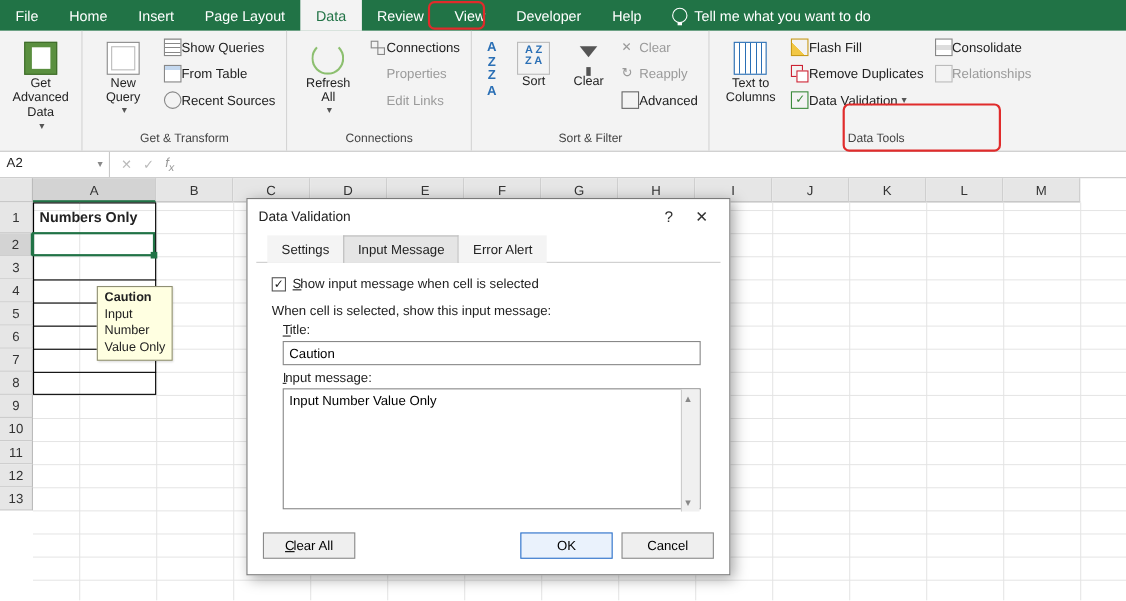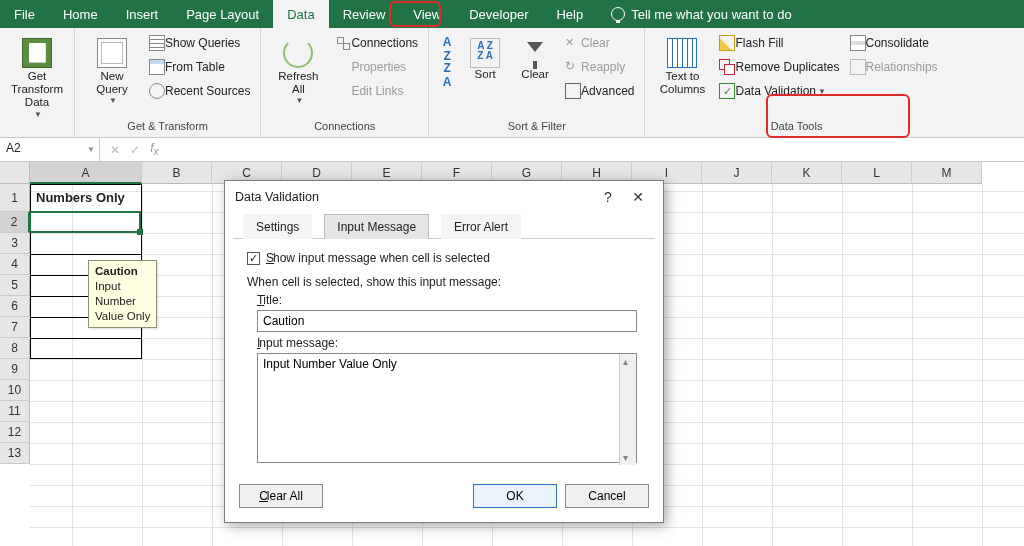--- a/index.html
+++ b/index.html
@@ -79,21 +79,21 @@
   .cursor { position:absolute; border:2px solid #217346; }
   .cursor::after{content:"";position:absolute;right:-4px;bottom:-4px;width:6px;height:6px;background:#217346;}
   .tooltip { position:absolute; background:#ffffe1; border:1px solid #8f8f74; padding:3px 6px; font-size:11.5px; line-height:1.3; box-shadow:1px 1px 2px rgba(0,0,0,.15);}
   .tooltip b{display:block;}
 
   
   .dialog { position:absolute; background:#fff; border:1px solid #7a7a7a; box-shadow:3px 3px 12px rgba(0,0,0,.35); }
   .dlg-title { height:32px; display:flex; align-items:center; padding:0 10px; font-size:12.5px;}
   .dlg-title .sp{flex:1;}
   .dlg-title .hicon{width:30px;text-align:center;font-size:14px;color:#333;cursor:pointer;}
-  .dlg-tabs { display:flex; padding:0 10px; gap:12px; border-bottom:1px solid #ccc; margin:0 8px;}
+  .dlg-tabs { display:flex; padding:0 10px; gap:0; border-bottom:1px solid #ccc; margin:0 8px;}
   .dlg-tab { padding:5px 12px; font-size:12px; border:1px solid transparent; border-bottom:none; cursor:pointer; position:relative; top:1px; background:#f4f4f4;}
   .dlg-tab.active { background:#e5e5e5; border-color:#bbb; }
   .dlg-body { padding:12px 22px 8px; font-size:12px;}
   .chk { display:flex; align-items:center; gap:6px; margin-bottom:10px;}
   .chk .box{width:13px;height:13px;border:1px solid #555;display:flex;align-items:center;justify-content:center;font-size:11px;color:#222;}
   .field-label{margin:4px 0 3px 10px;}
   .field-label u{text-decoration:underline;}
   .txt { margin-left:10px; width:380px; border:1px solid #888; padding:3px 5px; font-size:12px; font-family:inherit;}
   textarea.txt{height:110px; resize:none;}
   .txtwrap{position:relative;display:inline-block;}
@@ -124,21 +124,21 @@
   </div>
 </div>
 <div class="red-callout" style="left:389px;top:1px;width:52px;height:26px;"></div>
 
 <div class="ribbon">
 
   <div class="group">
     <div class="group-body">
       <div class="bigbtn">
         <span class="ic ic-ext"></span>
-        <span style="white-space:pre-line;">Get Transform
+        <span style="white-space:pre-line;">Get Advanced
 Data</span>
           <span class="drop">▼</span>
       </div>
     </div>
     <div class="group-label">&nbsp;</div>
   </div>
 
   <div class="group">
     <div class="group-body">
       <div class="bigbtn">

